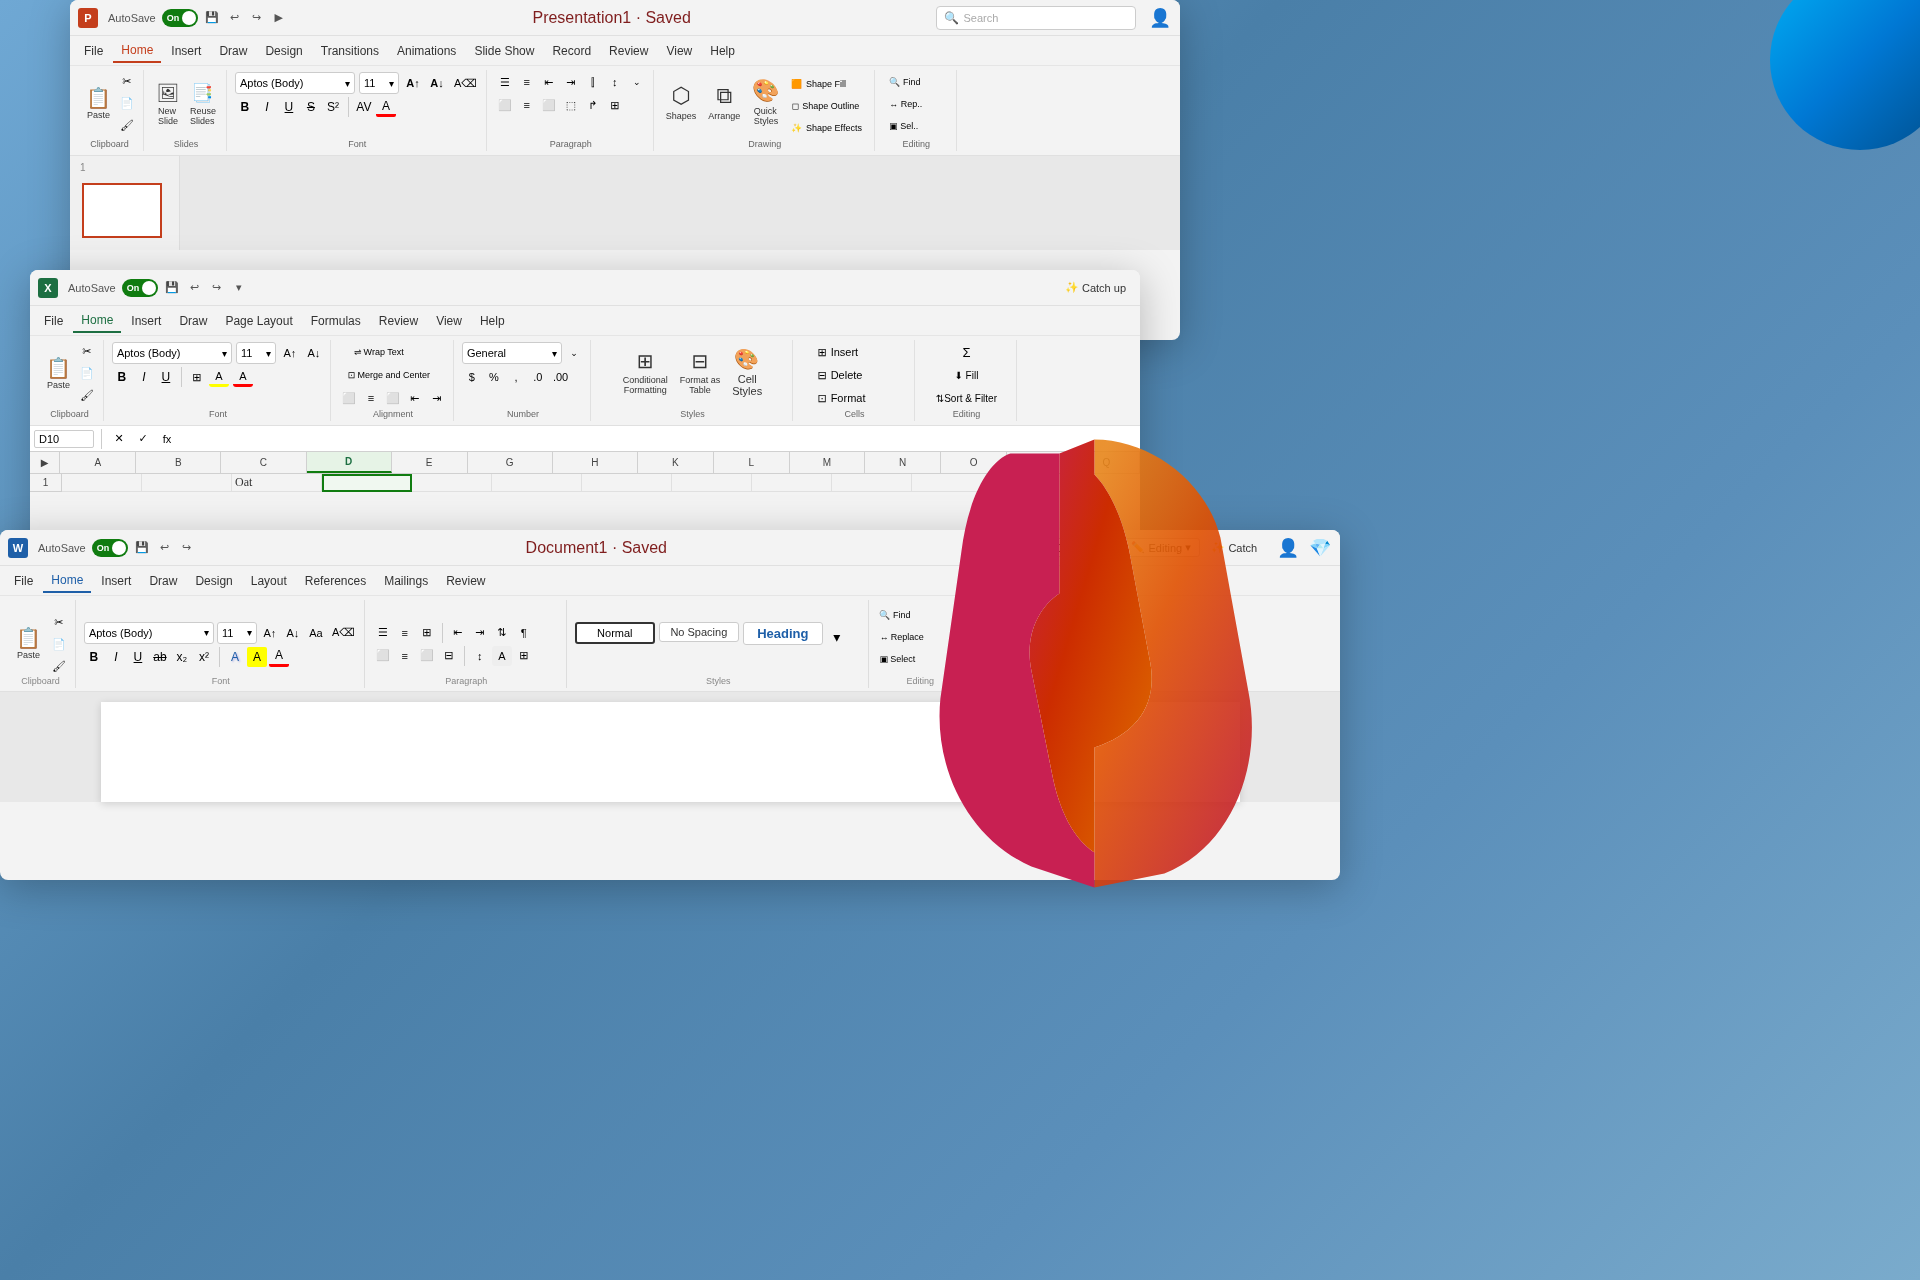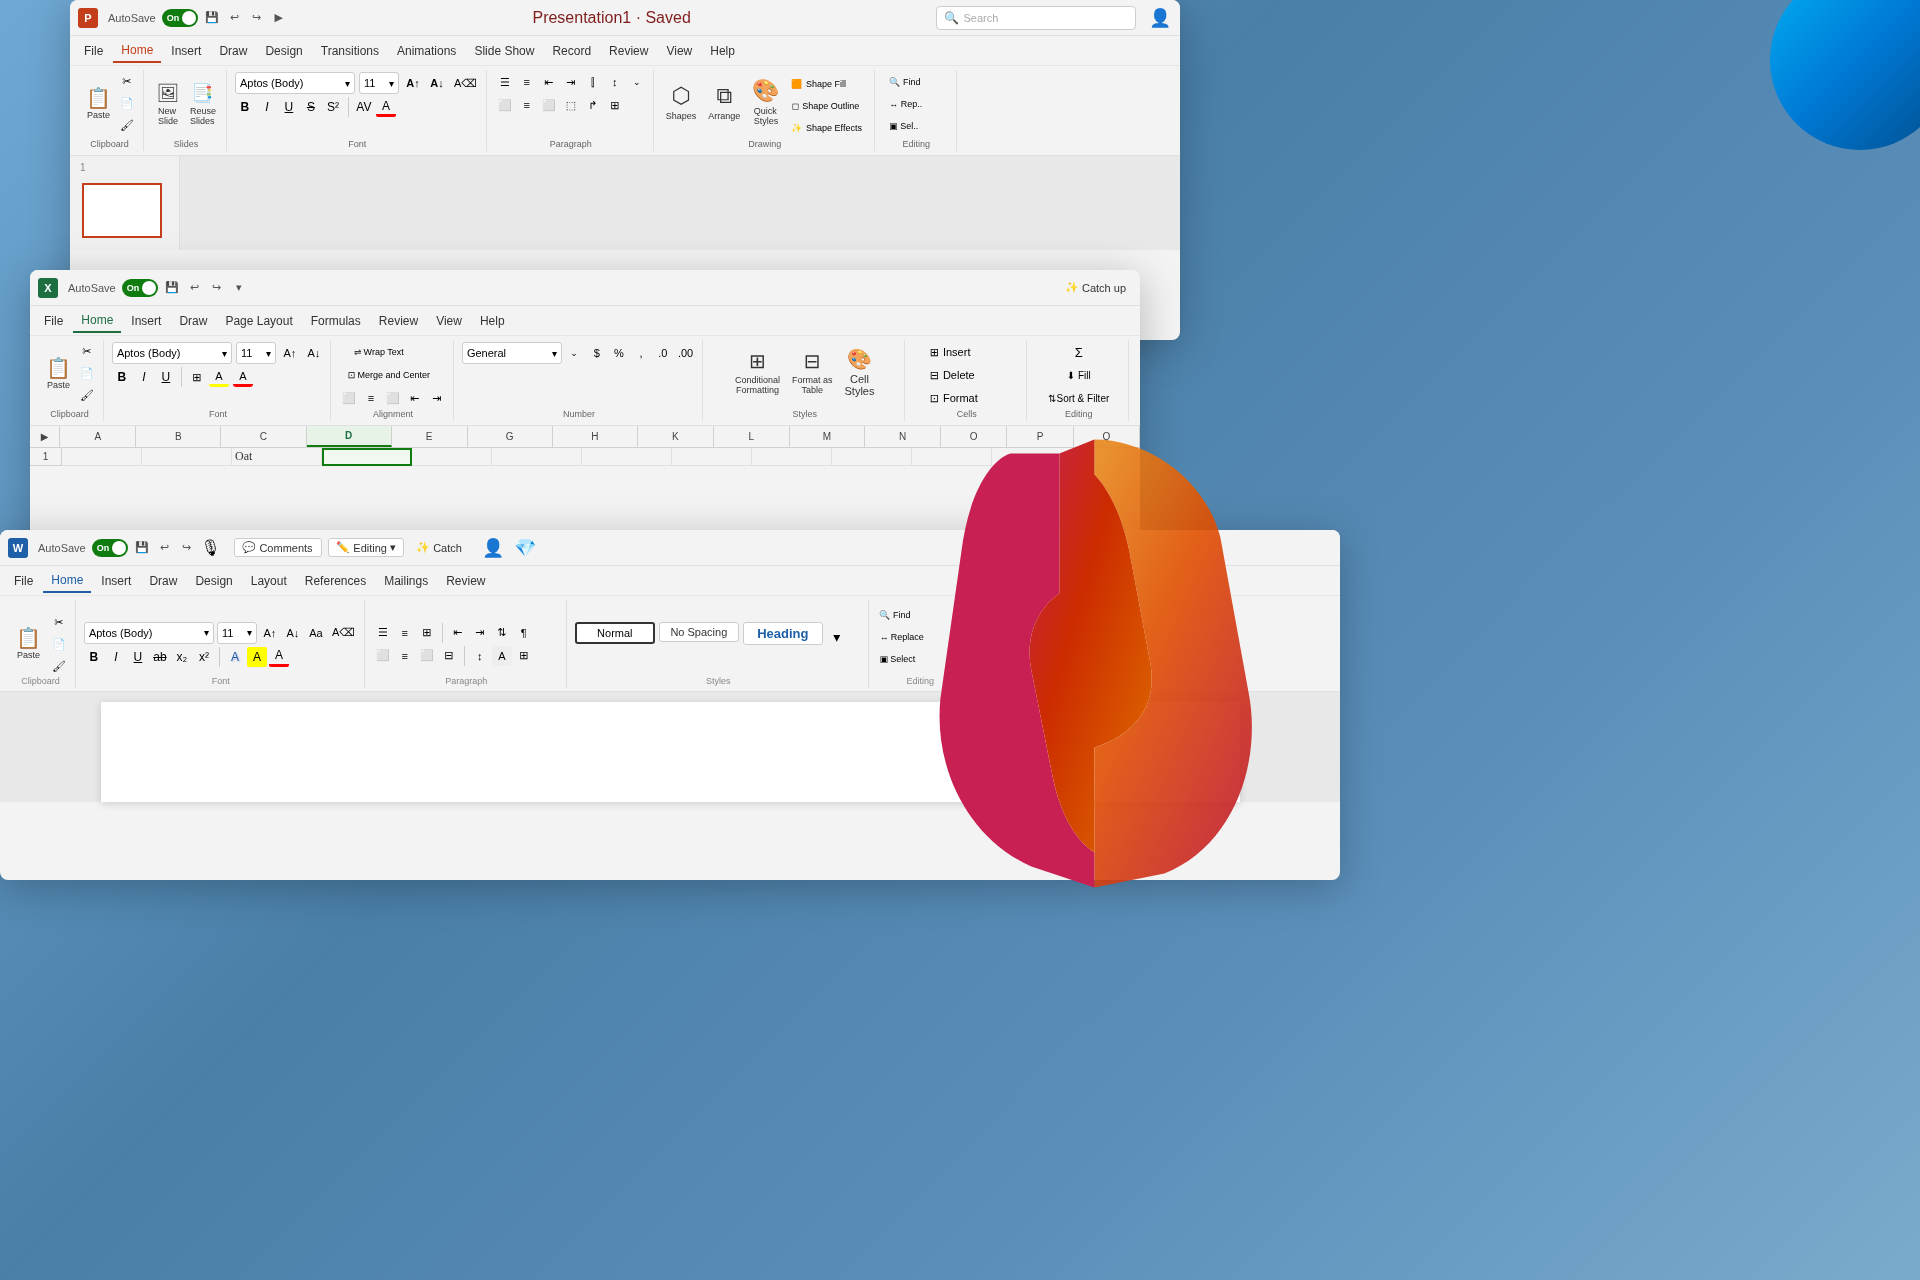--- a/index.html
+++ b/index.html
@@ -817,21 +817,21 @@
           <div class="r-btn-sm">≡</div>
           <div class="r-btn-sm">⬜</div>
           <div class="r-btn-sm">⇤</div>
           <div class="r-btn-sm">⇥</div>
         </div>
       </div>
       <span class="ribbon-group-label">Alignment</span>
     </div>
 
     <div class="ribbon-group" style="min-width:100px;">
-      <div style="display:flex; flex-direction:row; gap:3px; padding-bottom:14px; padding-top:2px;">
+      <div style="display:flex; flex-direction:column; gap:3px; padding-bottom:14px; padding-top:2px;">
         <div style="display:flex; align-items:center; gap:2px;">
           <div class="font-selector" style="width:100px;">
             <span style="font-size:11px; flex:1;">General</span>
             <span style="font-size:10px;">▾</span>
           </div>
           <div class="r-btn-sm" style="font-size:9px;">⌄</div>
         </div>
         <div style="display:flex; gap:2px; align-items:center;">
           <div class="r-btn-sm">$</div>
           <div class="r-btn-sm">%</div>
@@ -882,20 +882,28 @@
     <div class="ribbon-group" style="min-width:100px;">
       <div style="display:flex; flex-direction:column; gap:3px; padding-bottom:14px; padding-top:2px;">
         <div class="r-btn-sm" style="font-size:13px;">Σ</div>
         <div class="r-btn-sm" style="font-size:10px;">⬇ Fill</div>
         <div class="r-btn-sm" style="font-size:10px;">⇅ <span>Sort &amp; Filter</span></div>
       </div>
       <span class="ribbon-group-label">Editing</span>
     </div>
   </div>
 
+  <div class="formula-bar">
+    <input class="cell-ref" value="D10" style="">
+    <div class="sep"></div>
+    <div class="r-btn-sm">✕</div>
+    <div class="r-btn-sm">✓</div>
+    <div class="r-btn-sm">fx</div>
+    <div style="flex:1;"></div>
+  </div>
 
   <div>
     <div class="spreadsheet-header">
       <div class="col-header" style="width:32px; background:#f3f3f3; border-right:1px solid #d0d0d0;">▶</div>
       <div class="col-header" style="width:80px;">A</div>
       <div class="col-header" style="width:90px;">B</div>
       <div class="col-header" style="width:90px;">C</div>
       <div class="col-header excel-active-col" style="width:90px;">D</div>
       <div class="col-header" style="width:80px;">E</div>
       <div class="col-header" style="width:90px;">G</div>
@@ -935,20 +943,21 @@
     <span class="autosave-label">AutoSave</span>
     <div class="toggle">
       <span class="toggle-text">On</span>
       <div class="toggle-knob"></div>
     </div>
     <div class="title-bar-icons">
       <div class="tb-icon">💾</div>
       <div class="tb-icon">↩</div>
       <div class="tb-icon">↪</div>
     </div>
+    <div class="title-text">Document1 · Saved</div>
     <div style="display:flex; gap:4px; align-items:center; margin-right:8px;">
       <div class="tb-icon" style="font-size:16px;">🎙</div>
     </div>
     <div style="display:flex; gap:6px; align-items:center;">
       <div class="comments-btn">
         <span>💬</span>
         <span>Comments</span>
       </div>
       <div class="editing-btn">
         <span>✏️</span>

